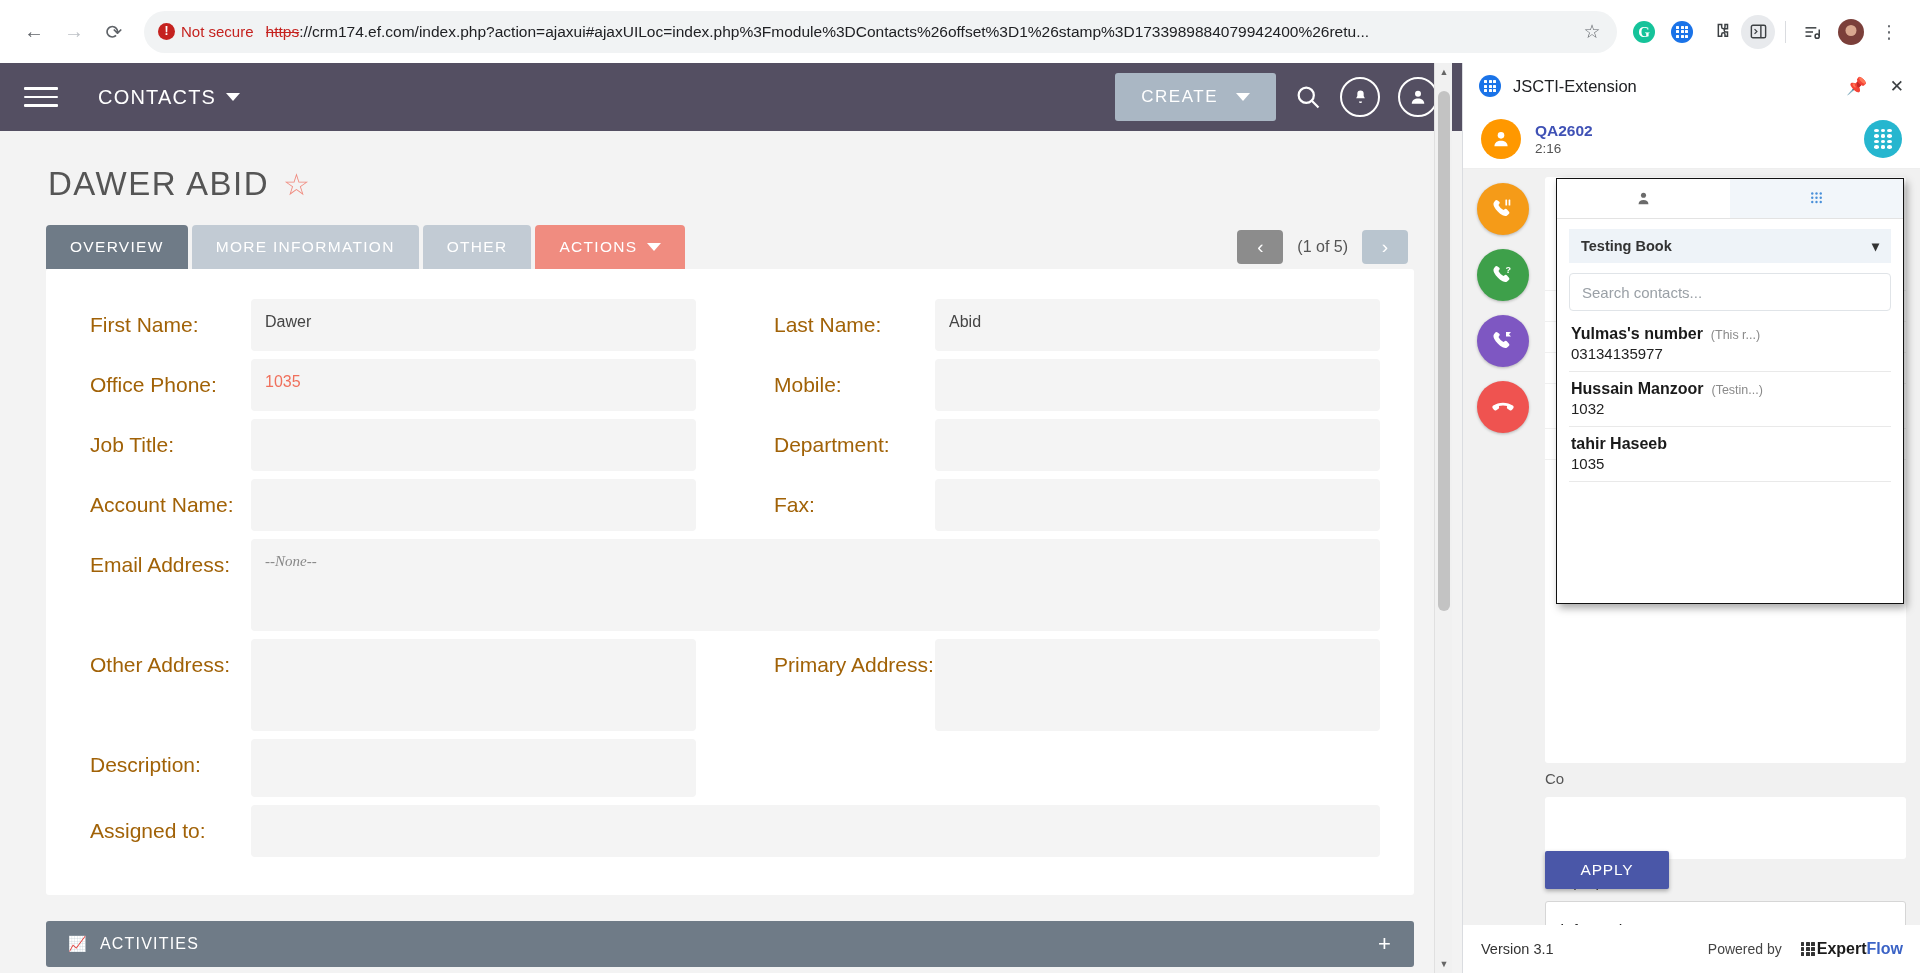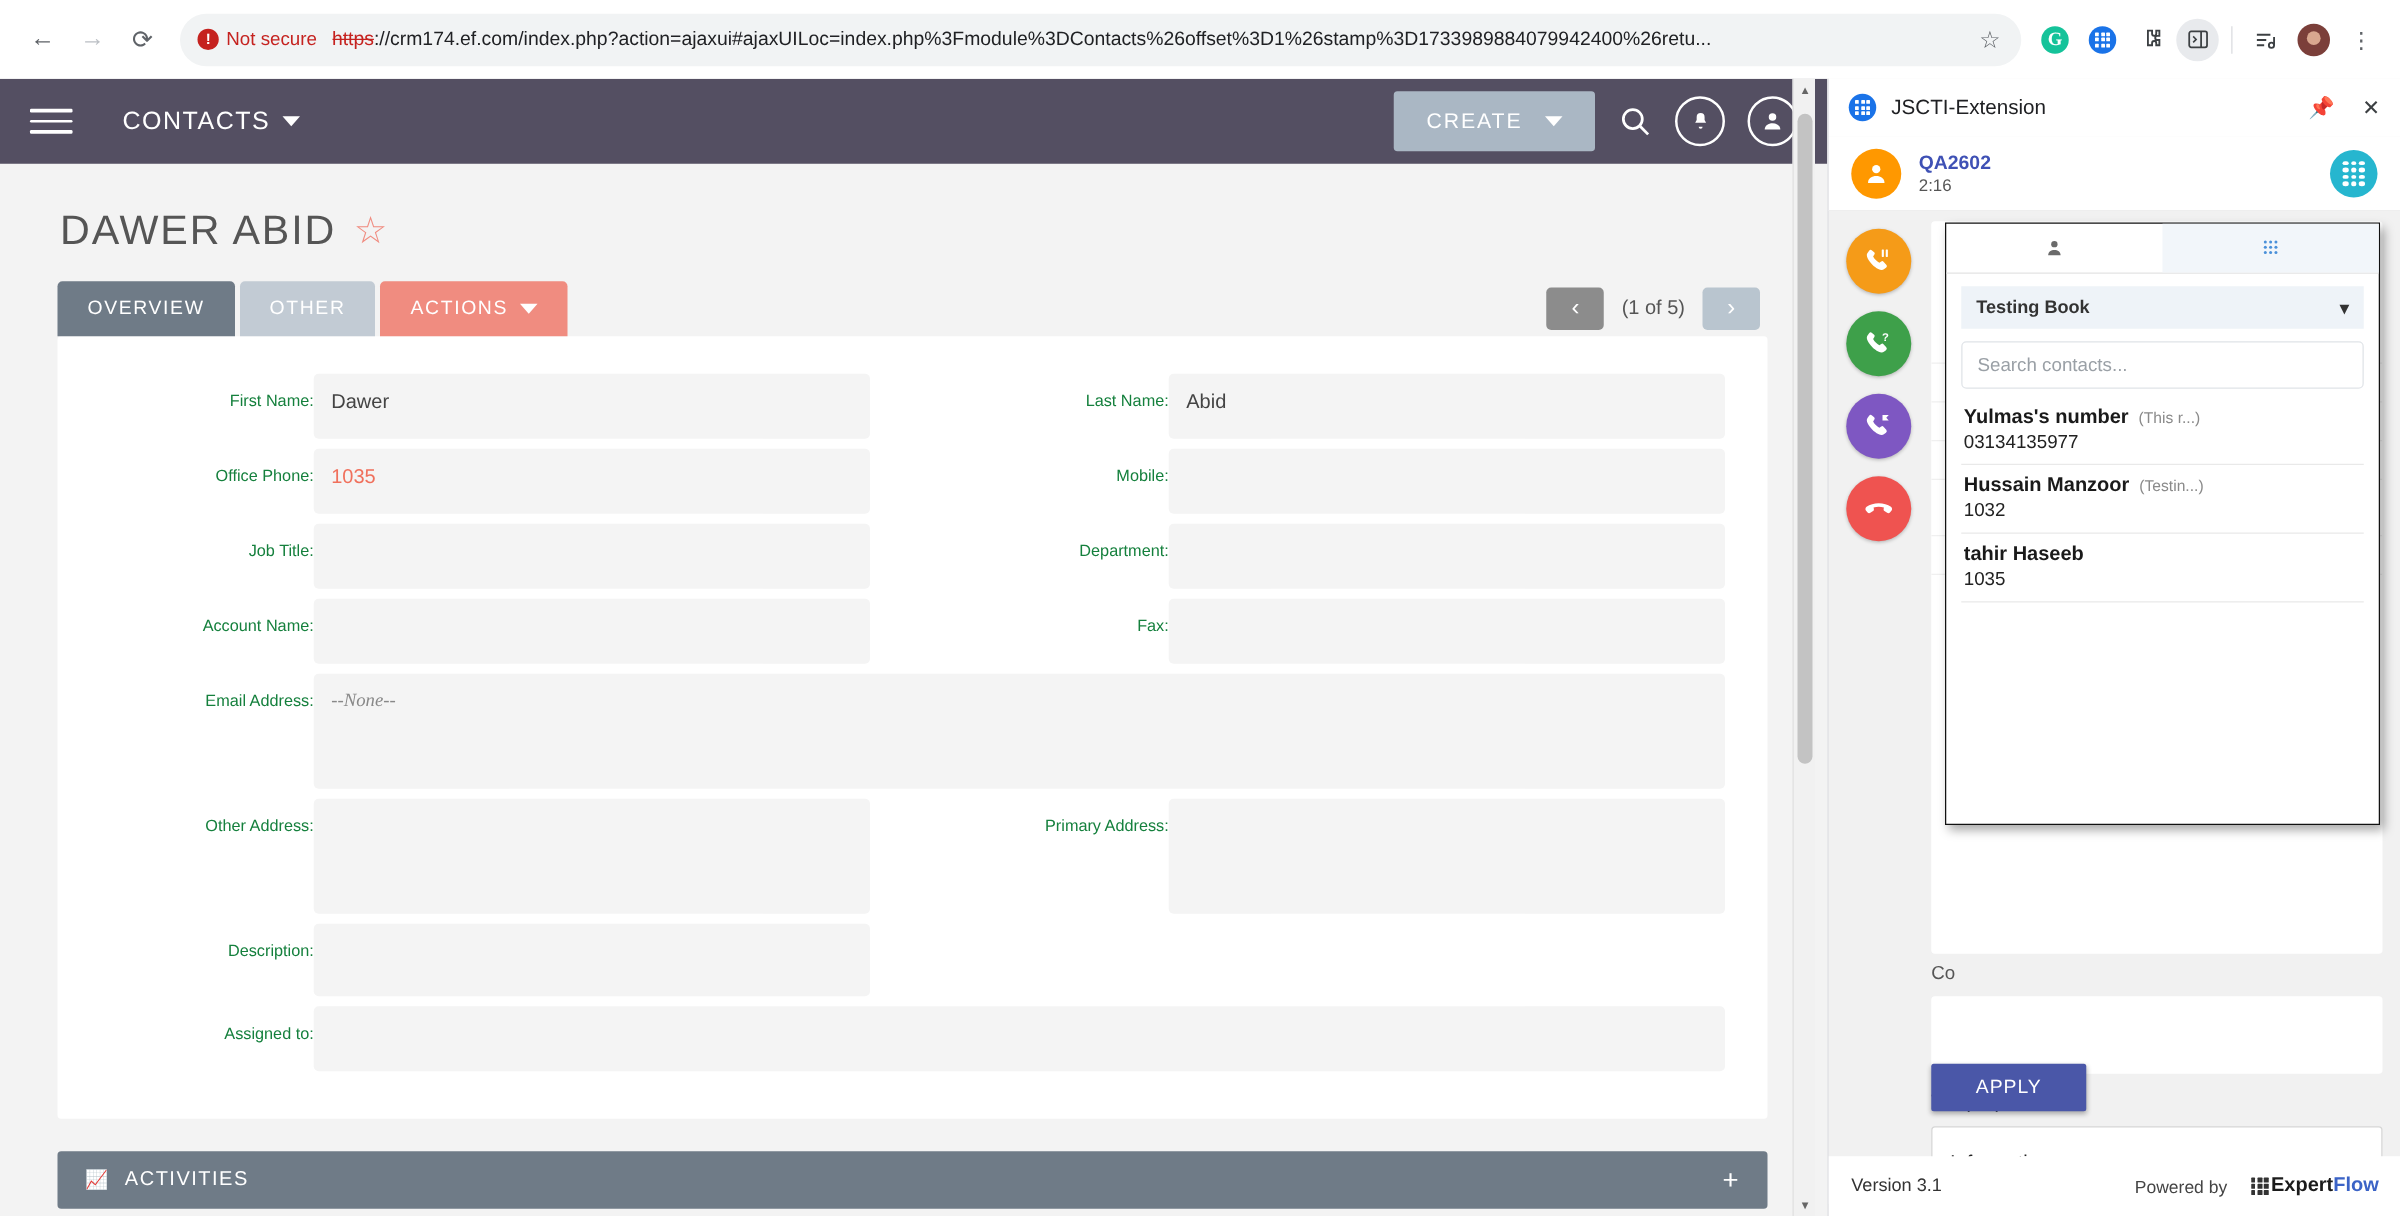--- a/index.html
+++ b/index.html
@@ -126,23 +126,22 @@
   .pg-btn.dark { background:#8c8c8c; }
   .pg-label { font-size:16px; color:#555; }
 
   .panel {
     margin: 0 48px 0 46px; background:#fff; border-radius: 3px;
     padding: 26px 0 34px 0;
   }
   .frow { display:flex; }
   .fcell { display:flex; align-items:flex-start; width:50%; padding: 4px 0; }
   .flabel {
-    width: 205px; flex:0 0 205px; font-size:13px; color:#15803d;
+    width: 205px; flex:0 0 205px; font-size:21px; color:#a16207;
     padding: 14px 0 0 44px;
-    text-align: right;
   }
   .fvalue {
     flex:1 1 auto; background:#f4f4f4; border-radius:4px; min-height:52px;
     margin-right: 34px; padding: 14px 14px; font-size:16px; color:#444;
   }
   .fvalue.phone { color:#f0705c; }
   .fvalue.none { color:#888; font-style: italic; font-size:15px; }
   .fvalue.tall { min-height: 92px; font-family: Liberation Serif, serif; }
   .fcell.full { width:100%; }
   .fcell.full .fvalue { margin-right: 34px; }
@@ -265,21 +264,21 @@
   .ef-dots {
     display:grid; grid-template-columns:repeat(3,1fr); grid-template-rows:repeat(3,1fr);
     gap:1.5px; width:14px; height:14px; margin-right:2px;
   }
   .ef-dots i { background:#333; display:block; border-radius:0.5px; }
   .ef-expert { color:#1b1b1b; }
   .ef-flow { color:#3b63c6; }
 
   
   .contacts-popup {
-    position:absolute; left: 1556px; top: 178px; width: 348px; height: 482px;
+    position:absolute; left: 1556px; top: 178px; width: 348px; height: 426px;
     background:#fff; border:1px solid #111; box-shadow: 3px 4px 8px rgba(0,0,0,.35);
     z-index: 40;
   }
   .cp-tabs { display:flex; height:40px; border-bottom:1px solid #e3e3e3; }
   .cp-tab {
     flex:1 1 50%; display:flex; align-items:center; justify-content:center;
     cursor:pointer; font-size:17px; color:#6b6b6b;
   }
   .cp-tab.sel { background:#f2f6fa; color:#4a90d9; }
   .cp-inner { padding: 10px 12px 0 12px; }
@@ -408,20 +407,23 @@
     </div>
 
     <div class="record-head">
       <div class="record-title">DAWER ABID</div>
       <div class="star-outline">☆</div>
     </div>
 
     <div class="tabs-row">
       <div class="tab active">
         <span>OVERVIEW</span>
+      </div>
+      <div class="tab">
+        <span>MORE INFORMATION</span>
       </div>
       <div class="tab">
         <span>OTHER</span>
       </div>
       <div class="tab actions">
         <span>ACTIONS</span>
         <span class="caret-dn"></span>
       </div>
       <div class="pager">
         <div class="pg-btn dark">‹</div>

